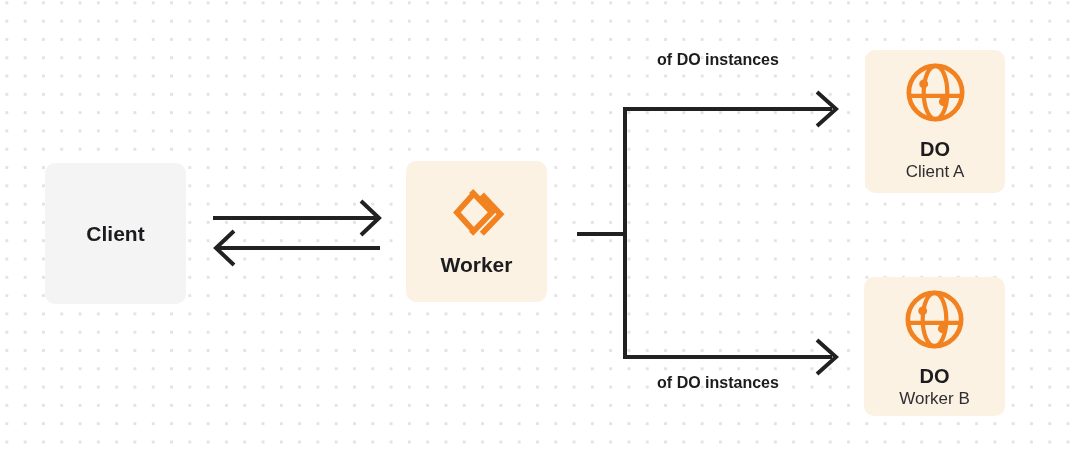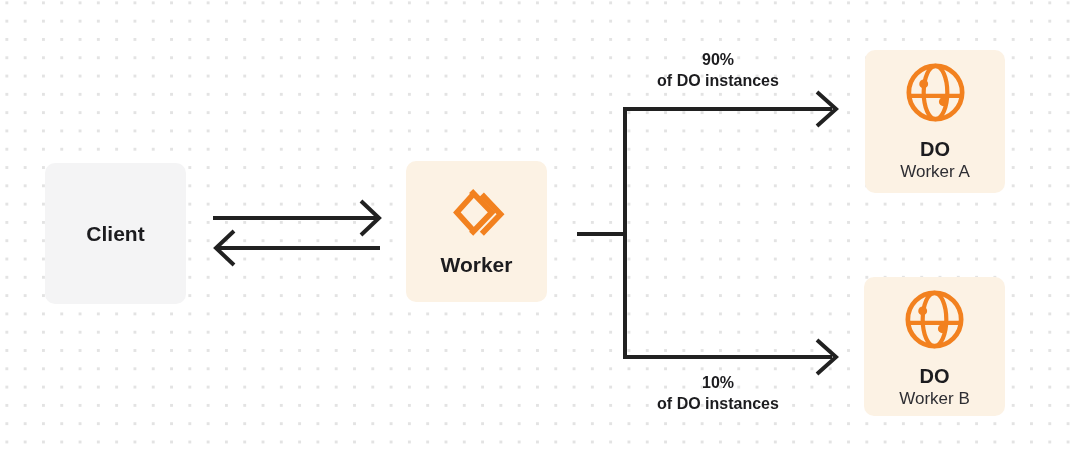--- a/index.html
+++ b/index.html
@@ -117,41 +117,39 @@
         <g stroke="#f2811f" fill="none">
           <circle cx="24" cy="24" r="20.3" stroke-width="3.6"></circle>
           <ellipse cx="24" cy="24" rx="9" ry="20.3" stroke-width="3.2"></ellipse>
           <line x1="4.2" y1="26.5" x2="43.8" y2="26.5" stroke-width="3.2"></line>
         </g>
         <circle cx="15" cy="17.5" r="3.4" fill="#f2811f"></circle>
         <circle cx="30" cy="31" r="3.4" fill="#f2811f"></circle>
       </svg>
     </span>
     <div class="do-title">DO</div>
-    <div class="do-subtitle">Worker A</div>
+    <div class="do-subtitle">Client A</div>
   </div>
 
   <div class="node cream do-node" id="do-b">
     <span class="node-icon">
       <svg class="icon-svg" width="63" height="63" viewBox="0 0 48 48" xmlns="http://www.w3.org/2000/svg">
         <g stroke="#f2811f" fill="none">
           <circle cx="24" cy="24" r="20.3" stroke-width="3.6"></circle>
           <ellipse cx="24" cy="24" rx="9" ry="20.3" stroke-width="3.2"></ellipse>
           <line x1="4.2" y1="26.5" x2="43.8" y2="26.5" stroke-width="3.2"></line>
         </g>
         <circle cx="15" cy="17.5" r="3.4" fill="#f2811f"></circle>
         <circle cx="30" cy="31" r="3.4" fill="#f2811f"></circle>
       </svg>
     </span>
     <div class="do-title">DO</div>
     <div class="do-subtitle">Worker B</div>
   </div>
 
   <div class="edge-label" id="label-top">
-    <div>90%</div>
     <div>of DO instances</div>
   </div>
   <div class="edge-label" id="label-bottom">
-    <div>10%</div>
     <div>of DO instances</div>
   </div>
 
 </div>
 
 </body></html>

